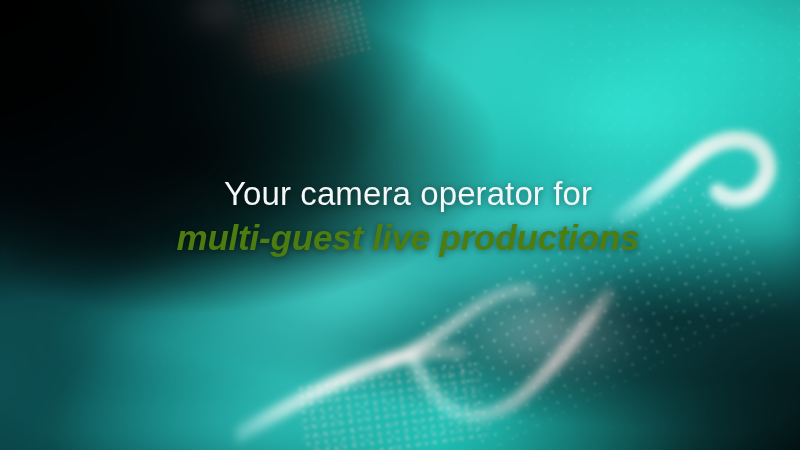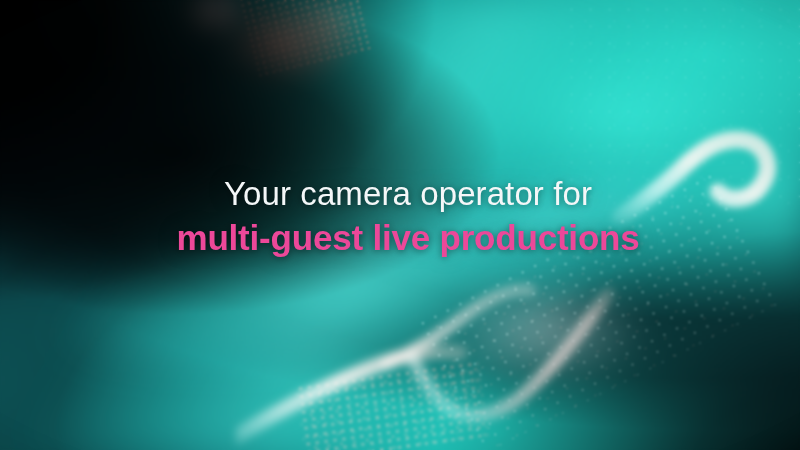--- a/index.html
+++ b/index.html
@@ -206,21 +206,22 @@
     font-weight: 300;
     letter-spacing: 0.1px;
     color: #f4f7f8;
   }
   #headline-line2 {
     display: block;
     font-size: 35px;
     font-weight: 700;
     letter-spacing: -0.2px;
     margin-top: 5px;
-    color: #ec4899;
+    color: #4d7c0f;
+    font-style: italic;
   }
 </style>
 </head>
 <body>
 
 <div id="stage">
 
   <div class="bg-layer" id="bg-base"></div>
   <div class="bg-layer" id="bg-bloom-right"></div>
   <div class="bg-layer" id="bg-ribbon-teal"></div>

